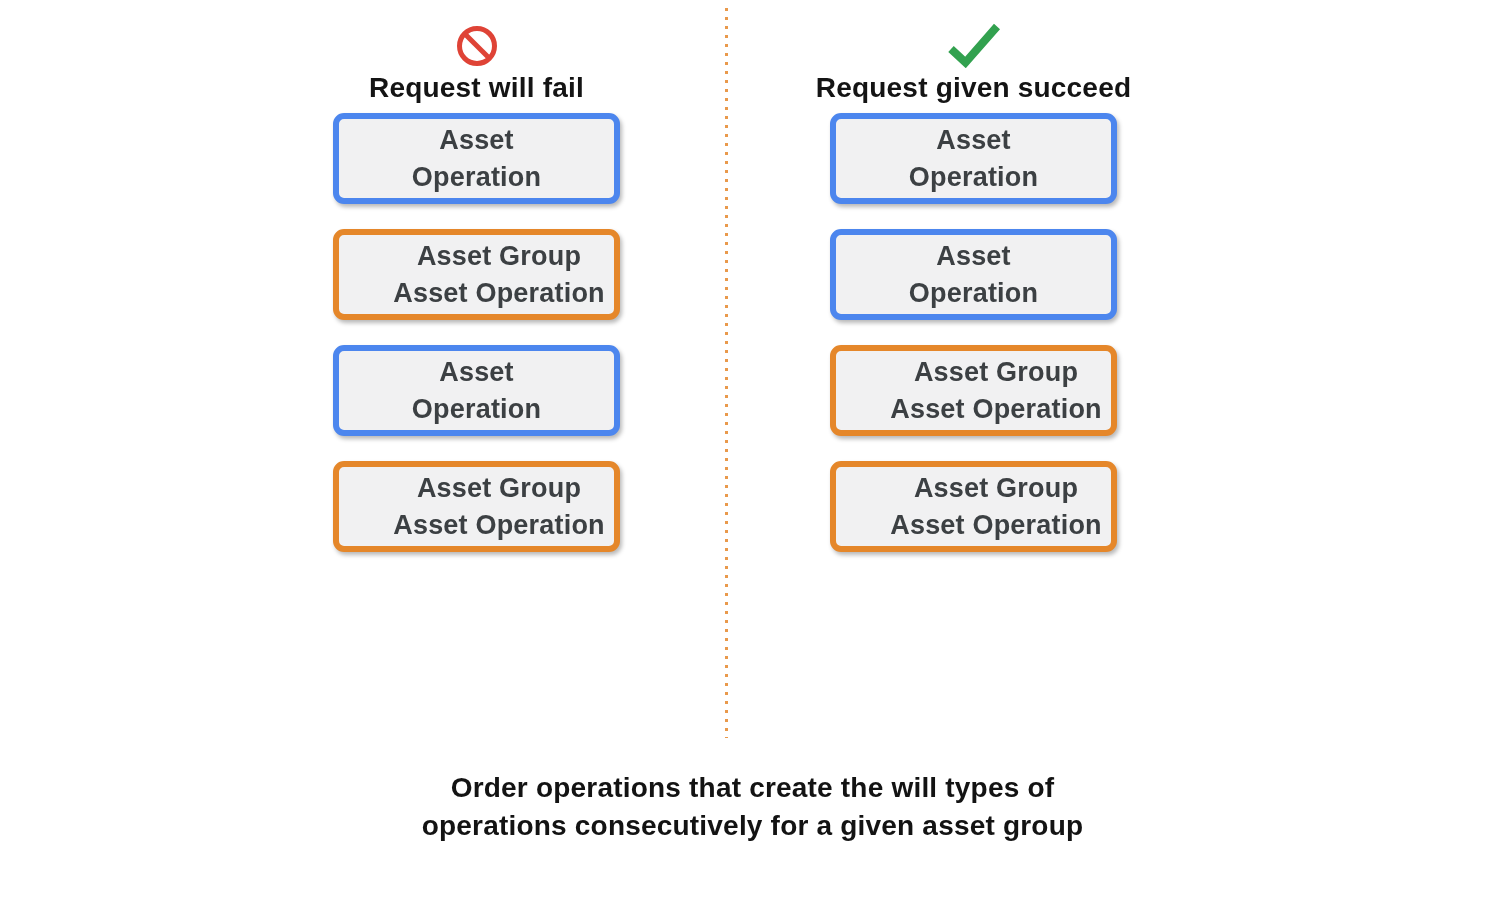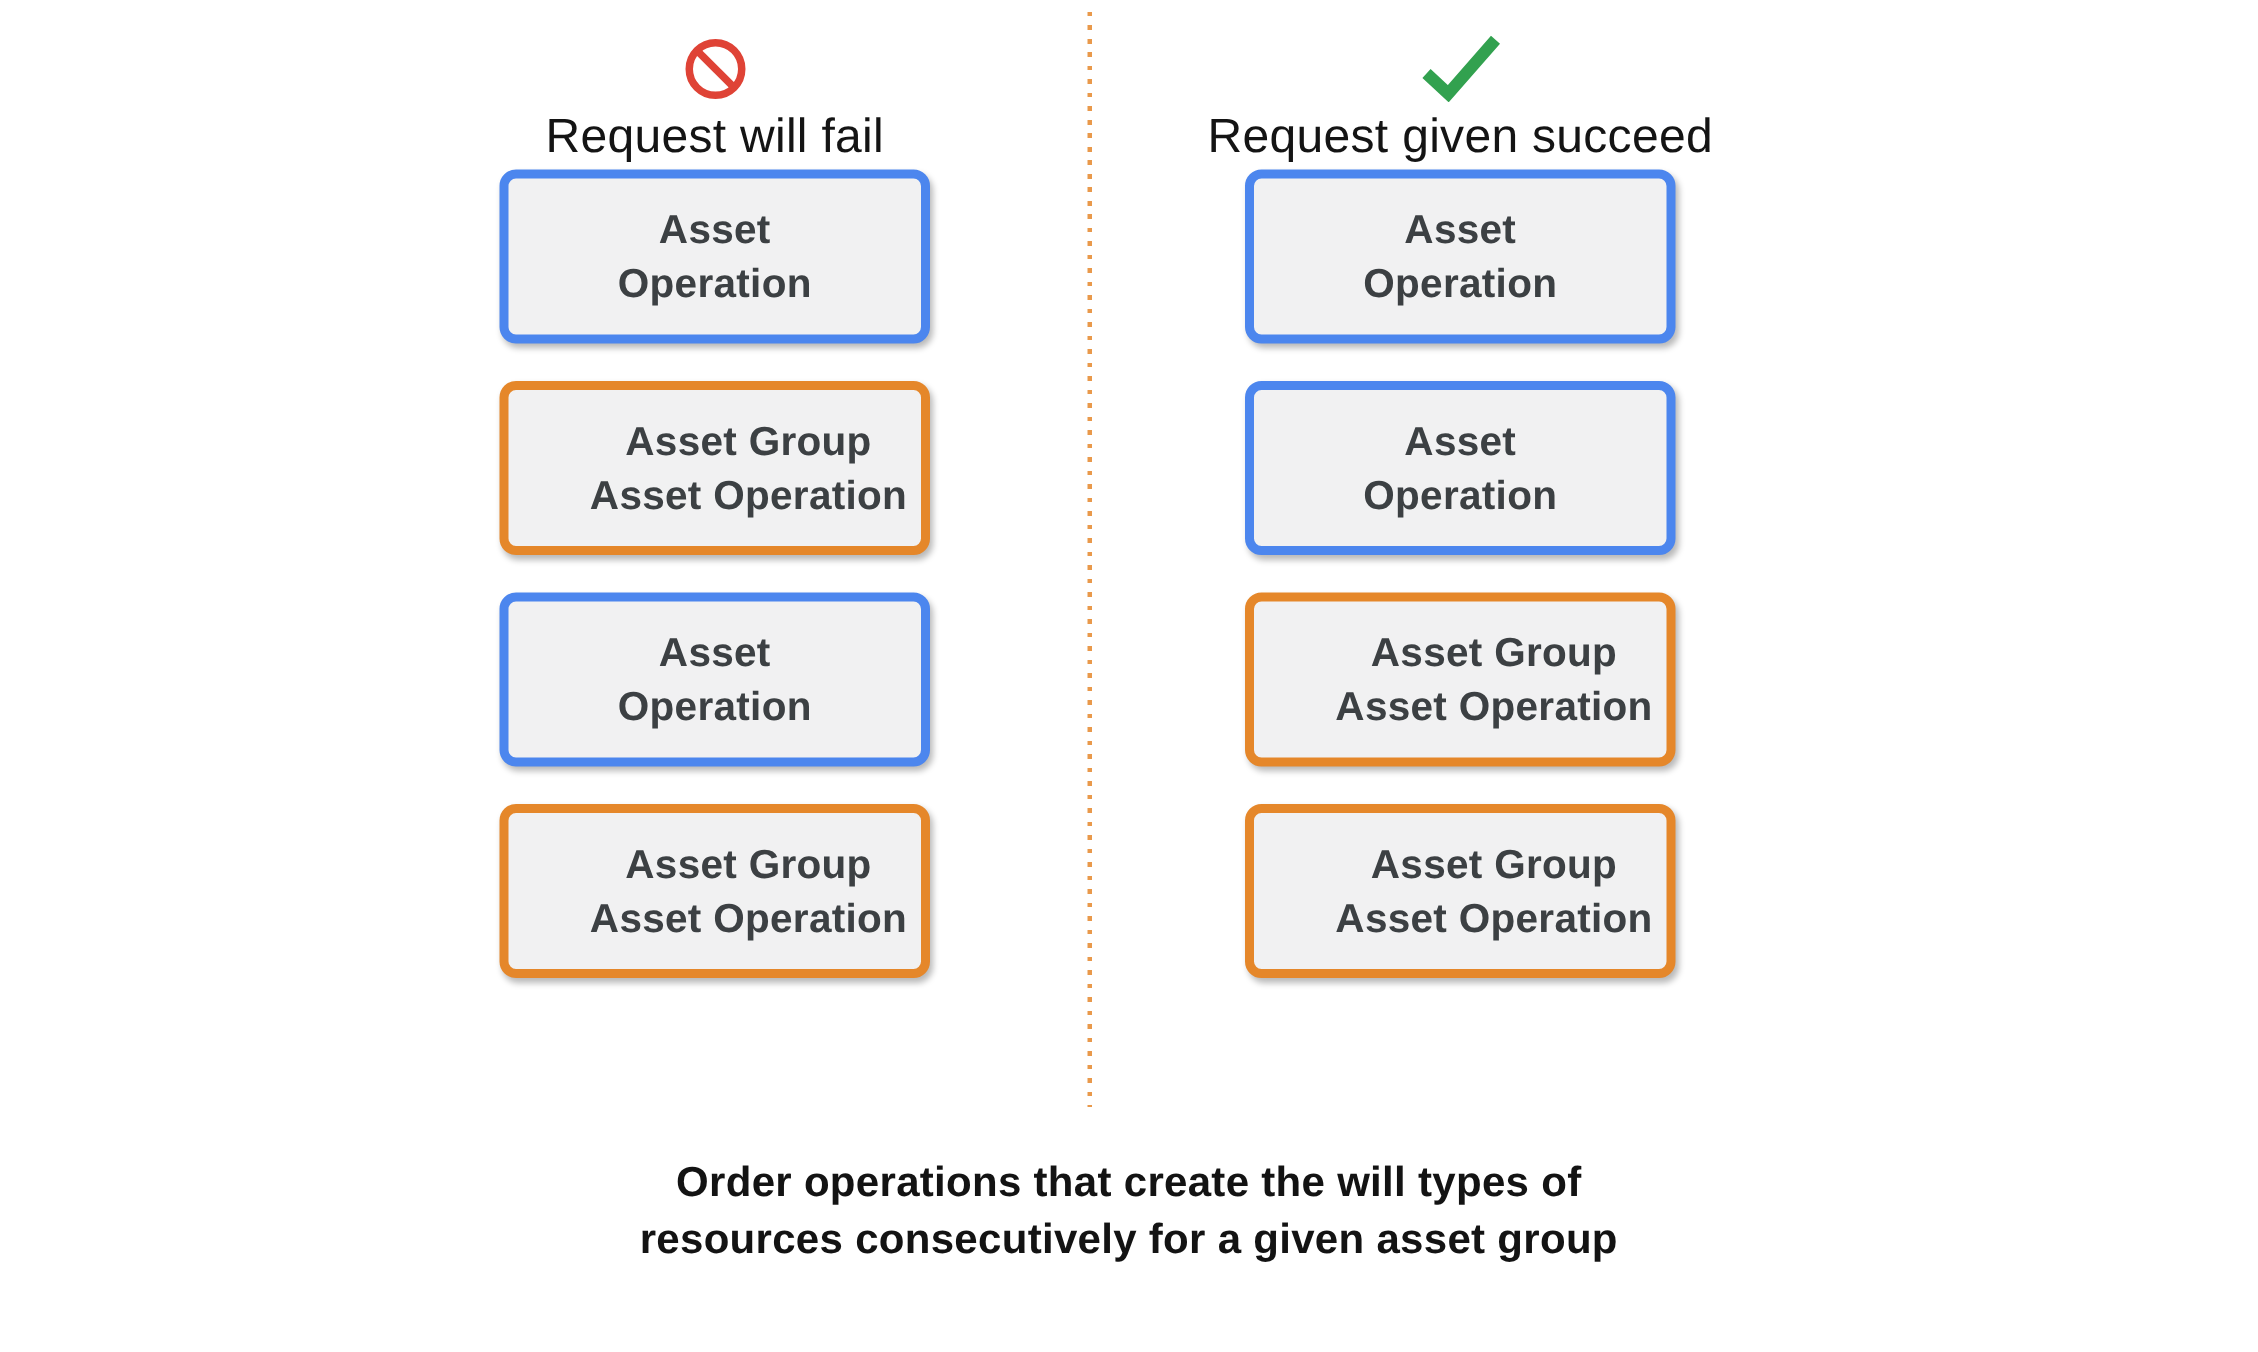--- a/index.html
+++ b/index.html
@@ -30,29 +30,29 @@
     justify-content: flex-start;
   }
   .icon-slot {
     height: 50px;
     display: flex;
     align-items: flex-end;
     justify-content: center;
   }
   .col-header-label {
     margin-top: 4px;
-    font-size: 32px;
-    font-weight: normal;
+    font-size: 28px;
+    font-weight: bold;
     color: var(--header-text, #141414);
     white-space: nowrap;
     letter-spacing: 0.2px;
   }
   .box {
     width: 287px;
-    height: 116px;
+    height: 91px;
     margin-bottom: 25px;
     border-radius: 11px;
     background: var(--box-fill, #f1f1f2);
     display: flex;
     flex-direction: column;
     align-items: center;
     justify-content: center;
     text-align: center;
     font-size: 27px;
     font-weight: bold;
@@ -151,16 +151,16 @@
       <span>Asset Operation</span>
     </div>
     <div class="box orange">
       <span>Asset Group</span>
       <span>Asset Operation</span>
     </div>
   </div>
 
   <div class="caption">
     <div>Order operations that create the will types of</div>
-    <div>resources consecutively for a given asset group</div>
+    <div>operations consecutively for a given asset group</div>
   </div>
 
 </div>
 
 </body></html>

